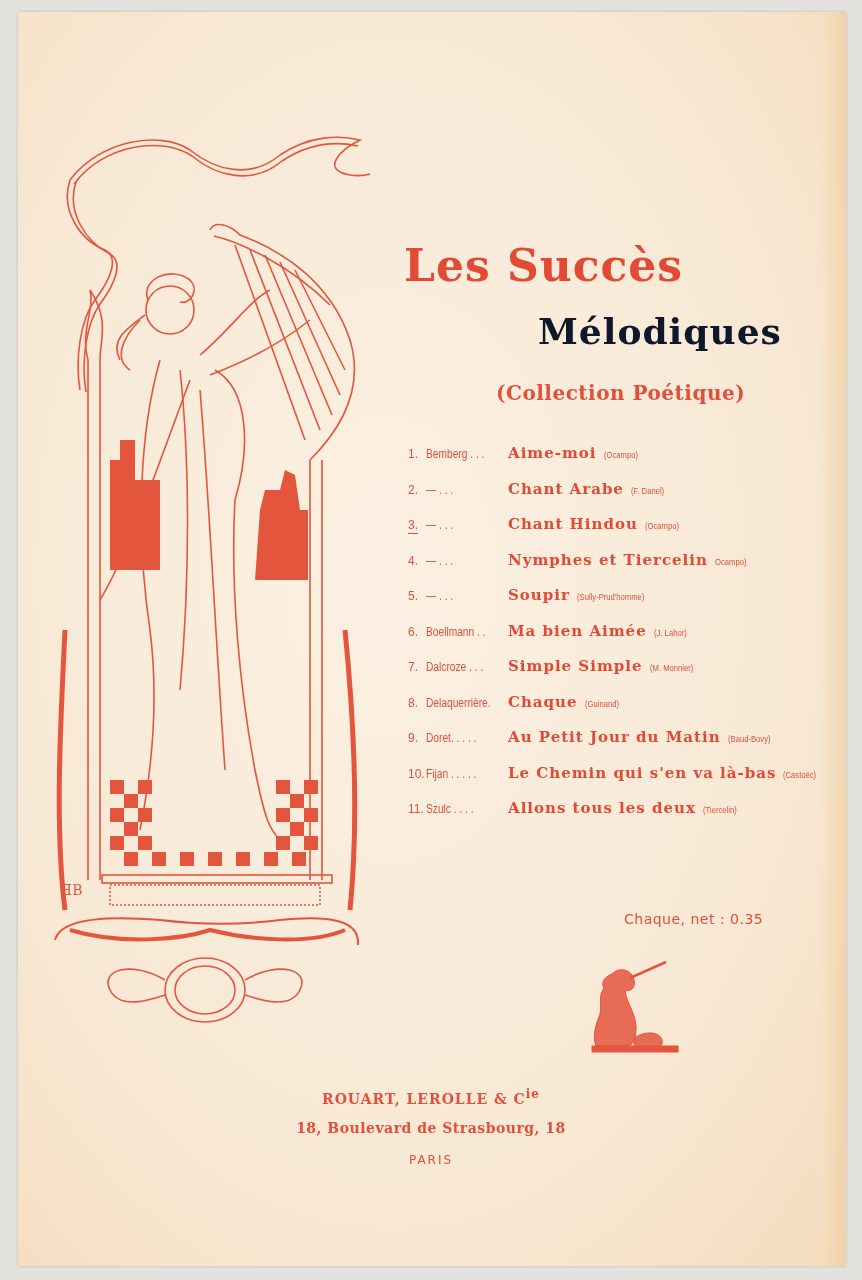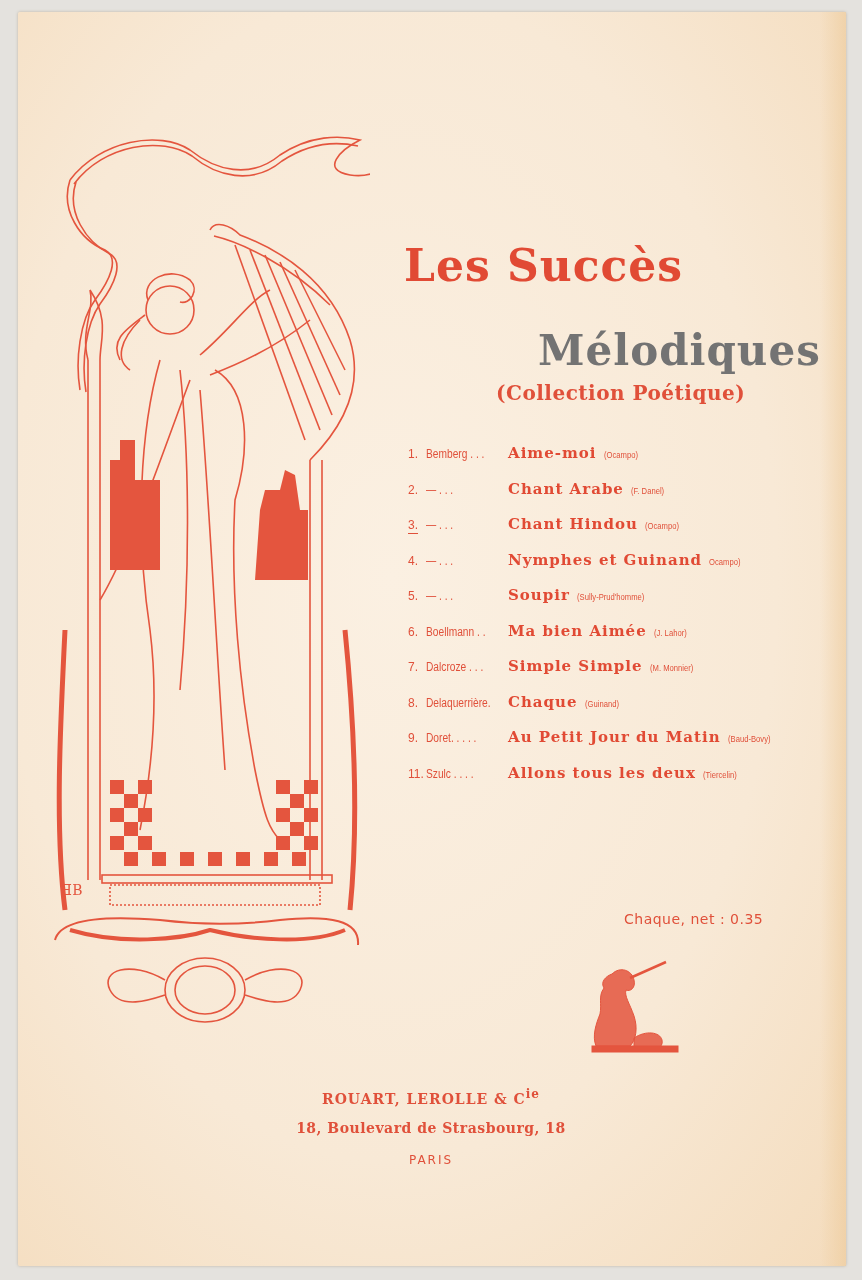--- a/index.html
+++ b/index.html
@@ -18,23 +18,23 @@
   .sheet-edge {
     position: absolute; right: 0; top: 0; width: 26px; height: 100%;
     background: linear-gradient(90deg, rgba(240,205,160,0) 0%, rgba(236,200,150,0.55) 100%);
   }
   .title1 {
     position: absolute; left: 404px; top: 240px;
     font-family: "DejaVu Serif", serif; font-weight: bold;
     font-size: 44px; color: #e14a34; letter-spacing: 1px;
   }
   .title2 {
-    position: absolute; left: 538px; top: 326px;
+    position: absolute; left: 538px; top: 310px;
     font-family: "DejaVu Serif", serif; font-weight: bold;
-    font-size: 42px; color: #737373; letter-spacing: 1px;
+    font-size: 36px; color: #0f172a; letter-spacing: 1px;
   }
   .subtitle {
     position: absolute; left: 496px; top: 381px;
     font-family: "DejaVu Serif", serif; font-weight: bold;
     font-size: 20px; color: #e0503a; letter-spacing: 0.5px;
   }
   .list { position: absolute; left: 408px; top: 444px; width: 430px; }
   .row {
     height: 35.5px; display: flex; align-items: baseline; white-space: nowrap;
     color: #e0503a;
@@ -177,21 +177,21 @@
   </div>
   <div class="row">
     <span class="num underline">3.</span>
     <span class="composer">— . . .</span>
     <span class="song">Chant Hindou</span>
     <span class="author">(Ocampo)</span>
   </div>
   <div class="row">
     <span class="num">4.</span>
     <span class="composer">— . . .</span>
-    <span class="song">Nymphes et Guinand</span>
+    <span class="song">Nymphes et Tiercelin</span>
     <span class="author">Ocampo)</span>
   </div>
   <div class="row">
     <span class="num">5.</span>
     <span class="composer">— . . .</span>
     <span class="song">Soupir</span>
     <span class="author">(Sully-Prud'homme)</span>
   </div>
   <div class="row">
     <span class="num">6.</span>
@@ -209,20 +209,26 @@
     <span class="num">8.</span>
     <span class="composer">Delaquerrière.</span>
     <span class="song">Chaque</span>
     <span class="author">(Guinand)</span>
   </div>
   <div class="row">
     <span class="num">9.</span>
     <span class="composer">Doret. . . . .</span>
     <span class="song">Au Petit Jour du Matin</span>
     <span class="author">(Baud-Bovy)</span>
+  </div>
+  <div class="row">
+    <span class="num">10.</span>
+    <span class="composer">Fijan . . . . .</span>
+    <span class="song">Le Chemin qui s'en va là-bas</span>
+    <span class="author">(Castoëc)</span>
   </div>
   <div class="row">
     <span class="num">11.</span>
     <span class="composer">Szulc . . . .</span>
     <span class="song">Allons tous les deux</span>
     <span class="author">(Tiercelin)</span>
   </div>
 </div>
 
 <div class="price">Chaque, net : 0.35</div>

